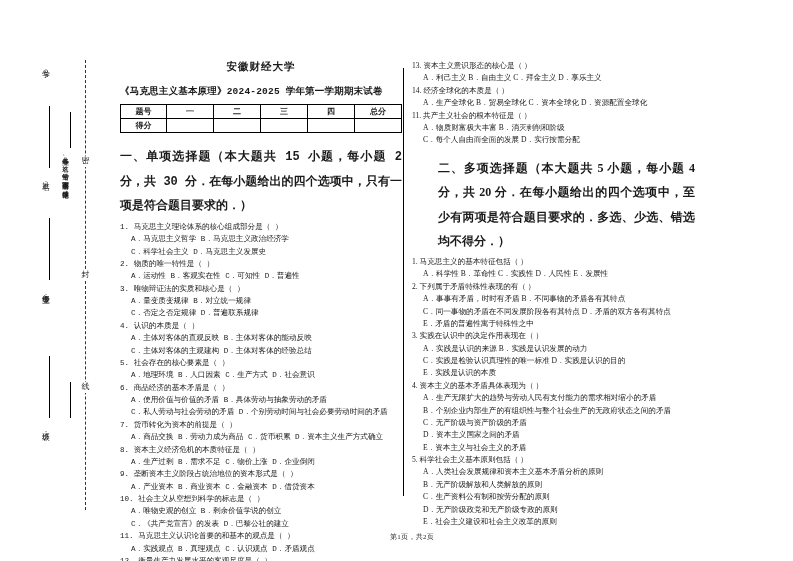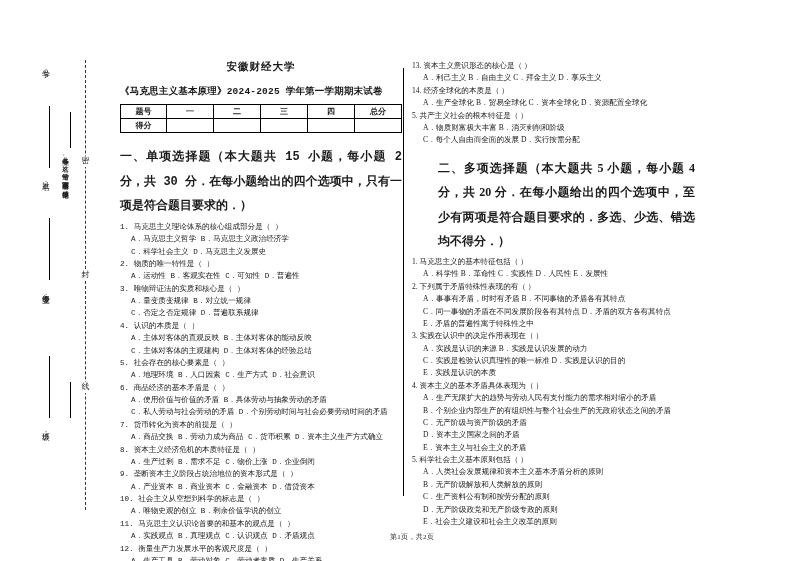--- a/index.html
+++ b/index.html
@@ -181,20 +181,21 @@
         <p class="q-stem">8. 资本主义经济危机的本质特征是（  ）</p>
         <p class="q-opts">A．生产过剩  B．需求不足  C．物价上涨  D．企业倒闭</p>
       </div>
       <div class="q">
         <p class="q-stem">9. 垄断资本主义阶段占统治地位的资本形式是（  ）</p>
         <p class="q-opts">A．产业资本  B．商业资本  C．金融资本  D．借贷资本</p>
       </div>
       <div class="q">
         <p class="q-stem">10. 社会主义从空想到科学的标志是（  ）</p>
         <p class="q-opts">A．唯物史观的创立  B．剩余价值学说的创立</p>
+        <p class="q-opts">C．《共产党宣言》的发表  D．巴黎公社的建立</p>
       </div>
       <div class="q">
         <p class="q-stem">11. 马克思主义认识论首要的和基本的观点是（  ）</p>
         <p class="q-opts">A．实践观点  B．真理观点  C．认识观点  D．矛盾观点</p>
       </div>
       <div class="q">
         <p class="q-stem">12. 衡量生产力发展水平的客观尺度是（  ）</p>
         <p class="q-opts">A．生产工具  B．劳动对象  C．劳动者素质  D．生产关系</p>
       </div>
     </div>
@@ -205,21 +206,21 @@
     <div>
       <div class="q">
         <p class="q-stem">13. 资本主义意识形态的核心是（  ）</p>
         <p class="q-opts">A．利己主义  B．自由主义  C．拜金主义  D．享乐主义</p>
       </div>
       <div class="q">
         <p class="q-stem">14. 经济全球化的本质是（  ）</p>
         <p class="q-opts">A．生产全球化  B．贸易全球化  C．资本全球化  D．资源配置全球化</p>
       </div>
       <div class="q">
-        <p class="q-stem">5. 共产主义社会的根本特征是（  ）</p>
+        <p class="q-stem">11. 共产主义社会的根本特征是（  ）</p>
         <p class="q-opts">A．物质财富极大丰富  B．消灭剥削和阶级</p>
         <p class="q-opts">C．每个人自由而全面的发展  D．实行按需分配</p>
       </div>
     </div>
 
     <div class="sec-head" style="margin-top:9px;margin-left:26px;">二、多项选择题（本大题共 5 小题，每小题 4 分，共 20 分．在每小题给出的四个选项中，至少有两项是符合题目要求的．多选、少选、错选均不得分．）</div>
 
     <div>
       <div class="q">
         <p class="q-stem">1. 马克思主义的基本特征包括（  ）</p>

